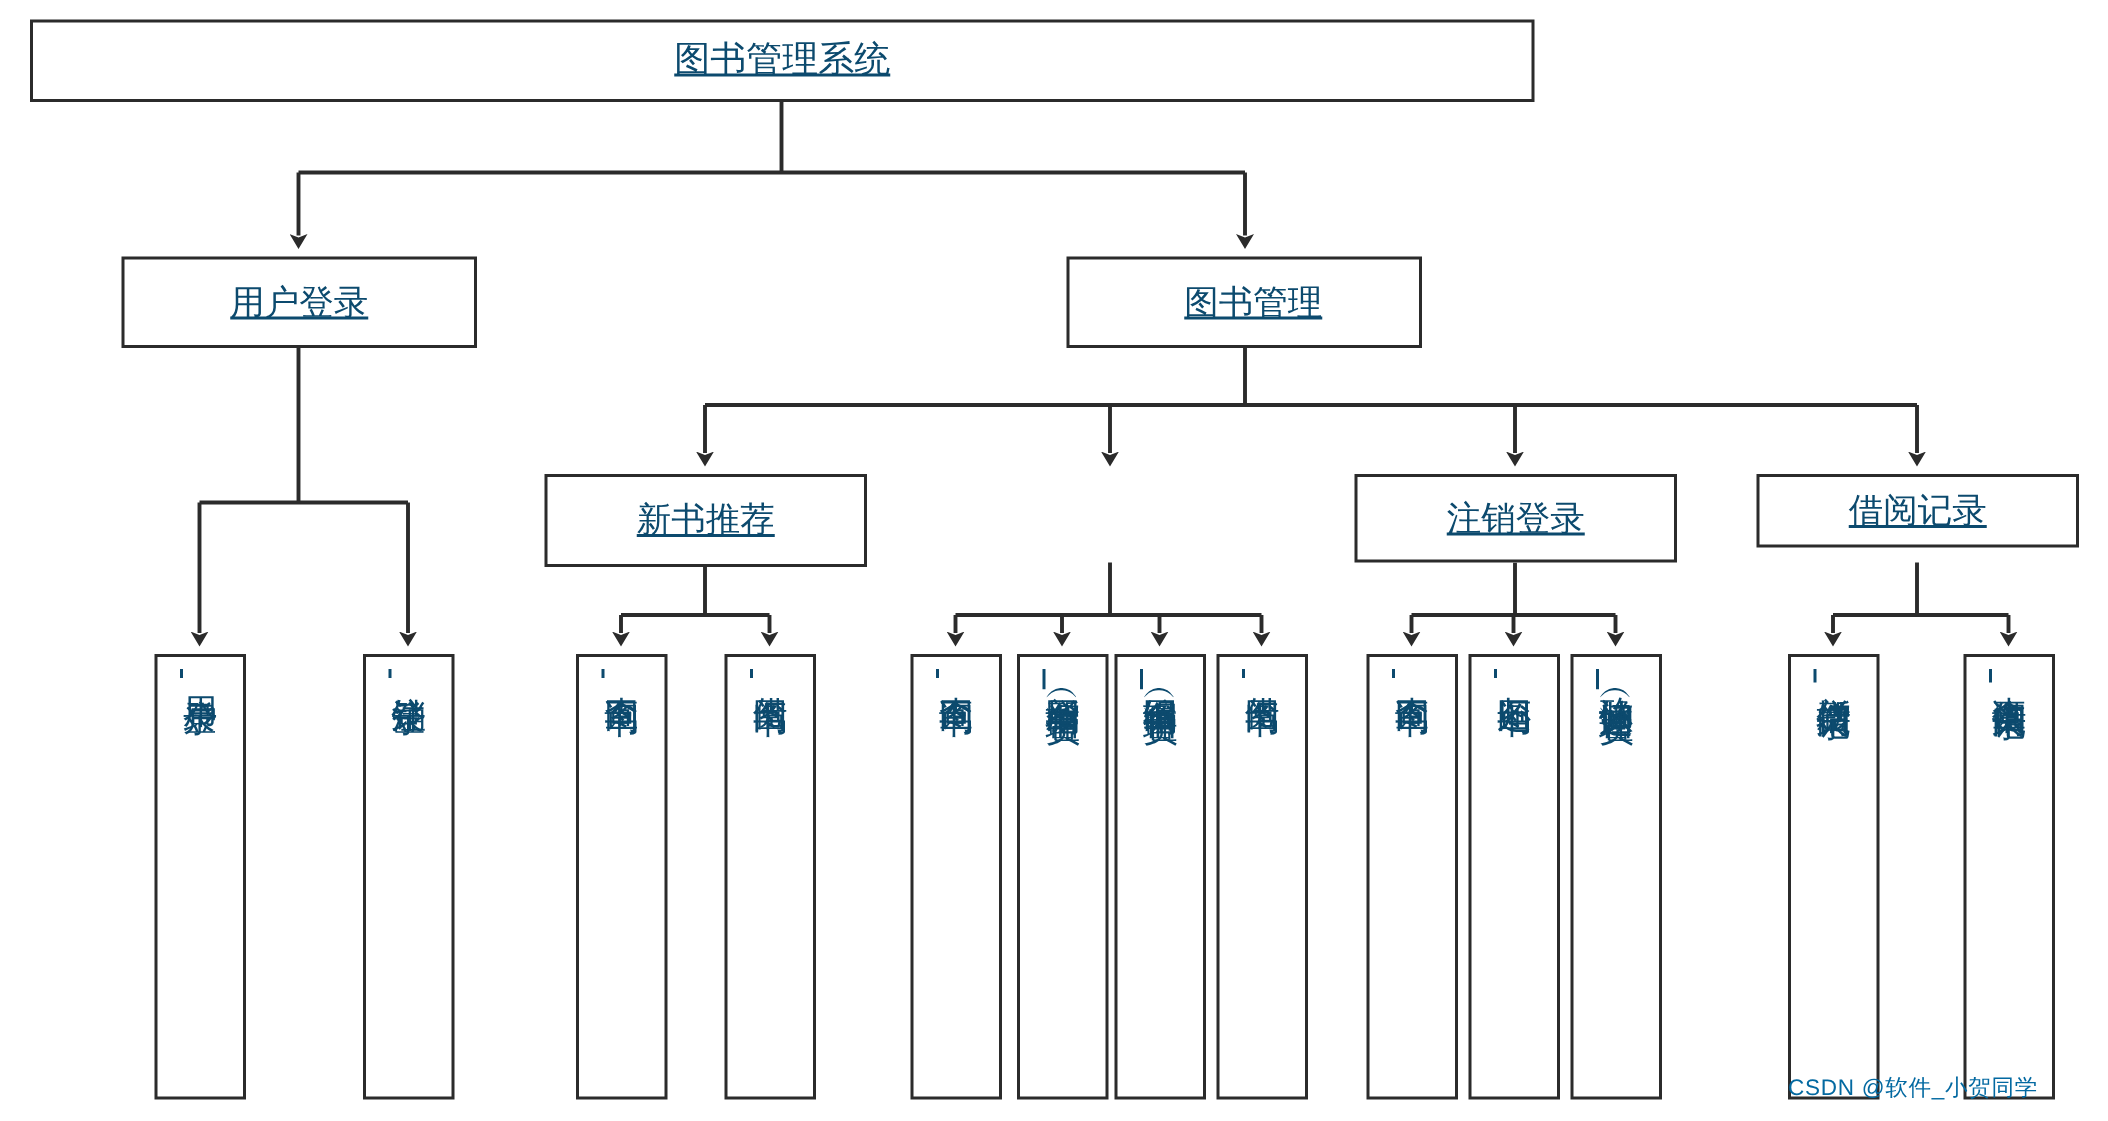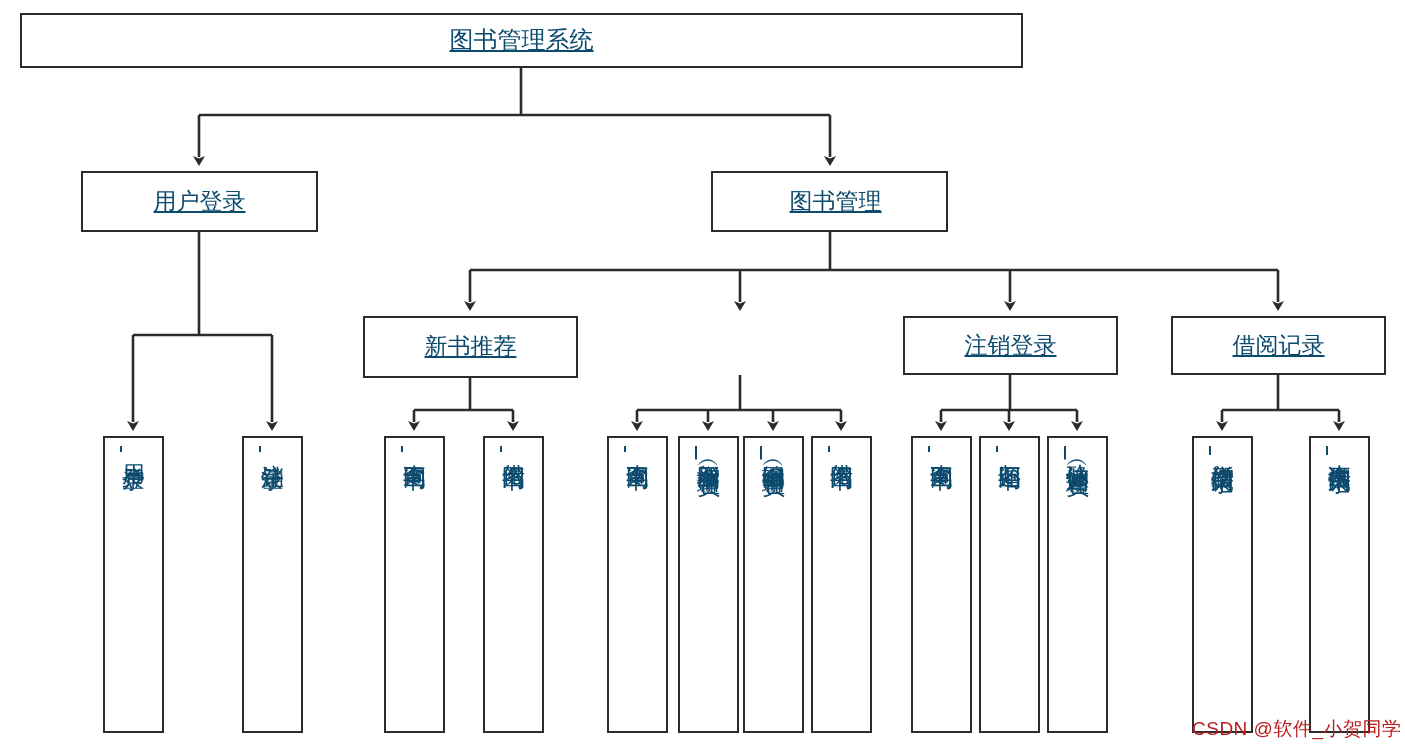--- a/index.html
+++ b/index.html
@@ -55,22 +55,22 @@
   .node.vert .label {
     writing-mode: vertical-rl;
     text-orientation: upright;
     font-size: 23px;
     letter-spacing: 1.5px;
     line-height: 1;
     white-space: nowrap;
   }
   .watermark {
     position: absolute;
-    color: #b91c1c;
-    font-size: 19px;
+    color: #0369a1;
+    font-size: 15px;
     letter-spacing: 0.5px;
     white-space: nowrap;
   }
 </style>
 </head>
 <body>
 
 <div id="canvas">
 
   <svg class="wires" viewBox="0 0 1405 747">
@@ -133,21 +133,21 @@
   <div class="node horiz" style="left:711px; top:171px; width:237px; height:61px;padding-left:12px;">
     <span class="label">图书管理</span>
   </div>
 
   <div class="node horiz" style="left:363px; top:316px; width:215px; height:62px;">
     <span class="label">新书推荐</span>
   </div>
   <div class="node horiz" style="left:903px; top:316px; width:215px; height:59px;">
     <span class="label">注销登录</span>
   </div>
-  <div class="node horiz" style="left:1171px; top:316px; width:215px; height:59px;">
+  <div class="node horiz" style="left:1171px; top:316px; width:215px; height:49px;">
     <span class="label">借阅记录</span>
   </div>
 
   <div class="node vert" style="left:103px; top:436px; width:61px; height:297px;">
     <span class="label">用户登录</span>
   </div>
   <div class="node vert" style="left:242px; top:436px; width:61px; height:297px;">
     <span class="label">注销登录</span>
   </div>
 

